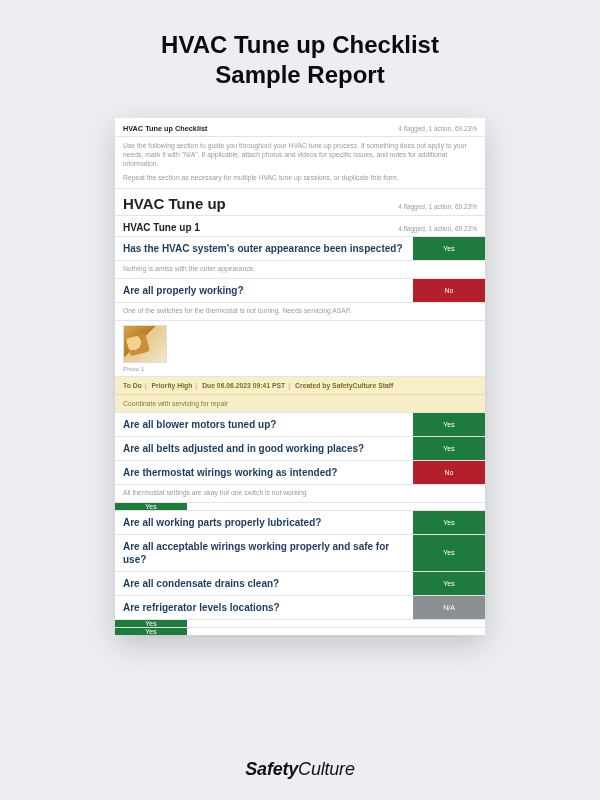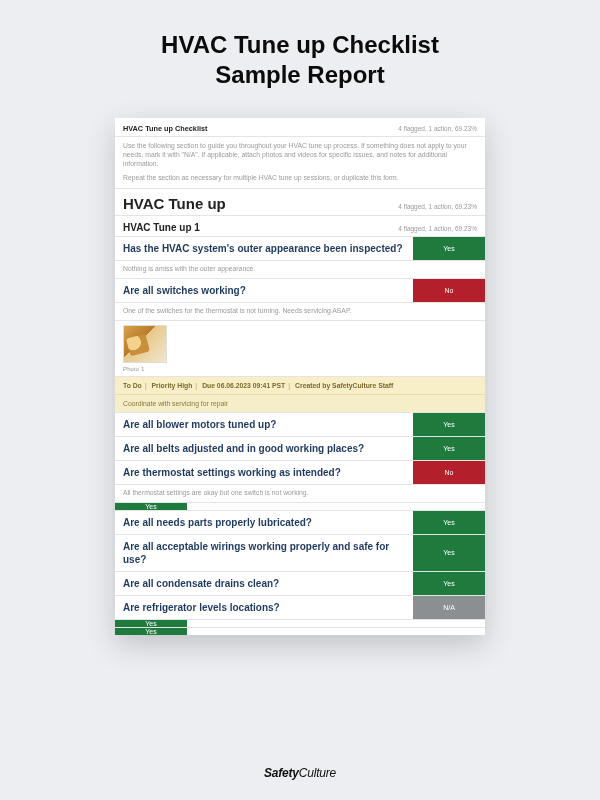--- a/index.html
+++ b/index.html
@@ -111,21 +111,21 @@
     font-size: 6.8px;
     padding: 5px 8px;
     border-bottom: 1px solid #e4e4e4;
   }
   .footer-logo {
     position: absolute;
     bottom: 20px;
     left: 0; right: 0;
     text-align: center;
     font-weight: 800;
-    font-size: 12px;
+    font-size: 18px;
     font-style: italic;
     color: #111;
     letter-spacing: -0.2px;
   }
   .footer-logo .thin { font-weight: 500; font-style: italic; }
 </style>
 </head>
 <body>
 
 <h1 class="page-title">
@@ -155,21 +155,21 @@
     <span class="m">4 flagged, 1 action, 69.23%</span>
   </div>
 
   <div class="qrow">
     <div class="q">Has the HVAC system's outer appearance been inspected?</div>
     <div class="a yes">Yes</div>
   </div>
   <div class="note">Nothing is amiss with the outer appearance.</div>
 
   <div class="qrow">
-    <div class="q">Are all switches working?</div>
+    <div class="q">Are all properly working?</div>
     <div class="a no">No</div>
   </div>
   <div class="note">One of the switches for the thermostat is not turning. Needs servicing ASAP.</div>
 
   <div class="photo-wrap">
     <div class="thumb"></div>
     <div class="photo-cap">Photo 1</div>
   </div>
 
   <div class="todo-bar">
@@ -182,30 +182,30 @@
 
   <div class="qrow">
     <div class="q">Are all blower motors tuned up?</div>
     <div class="a yes">Yes</div>
   </div>
   <div class="qrow">
     <div class="q">Are all belts adjusted and in good working places?</div>
     <div class="a yes">Yes</div>
   </div>
   <div class="qrow">
-    <div class="q">Are thermostat settings working as intended?</div>
+    <div class="q">Are thermostat wirings working as intended?</div>
     <div class="a no">No</div>
   </div>
   <div class="note">All thermostat settings are okay but one switch is not working.</div>
 
   <div class="qrow">
     <div class="a yes">Yes</div>
   </div>
   <div class="qrow">
-    <div class="q">Are all needs parts properly lubricated?</div>
+    <div class="q">Are all working parts properly lubricated?</div>
     <div class="a yes">Yes</div>
   </div>
   <div class="qrow">
     <div class="q">Are all acceptable wirings working properly and safe for use?</div>
     <div class="a yes">Yes</div>
   </div>
   <div class="qrow">
     <div class="q">Are all condensate drains clean?</div>
     <div class="a yes">Yes</div>
   </div>

